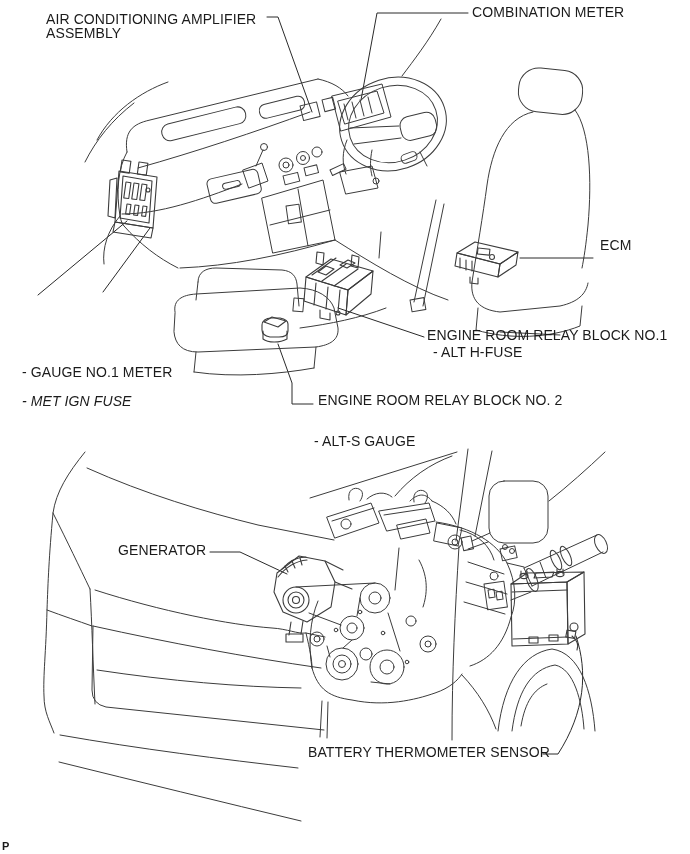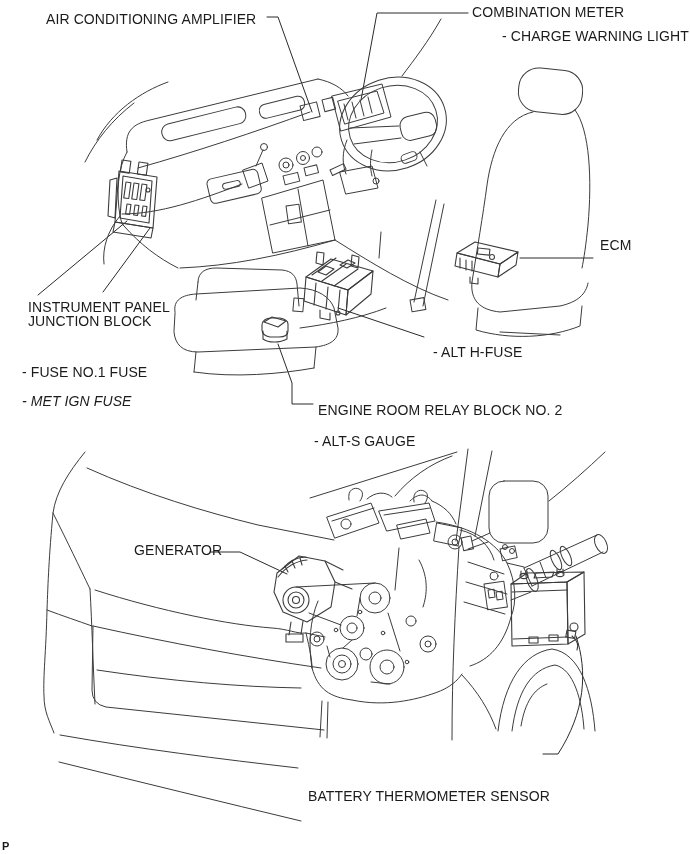--- a/index.html
+++ b/index.html
@@ -307,63 +307,60 @@
 
         <path d="M 498,731 C 504,681 524,653 552,649 C 580,653 592,691 595,731"></path>
         <path d="M 512,731 C 517,692 531,669 555,665 C 574,669 582,701 584,729"></path>
         <path d="M 521,726 C 525,702 534,689 547,684"></path>
       </g>
     </g>
   </svg>
 
   <div class="callout" style="left:46px;top:12px;">
     <div>AIR CONDITIONING AMPLIFIER</div>
+    <div>ASSEMBLY</div>
   </div>
 
   <div class="callout" style="left:472px;top:5px;">
     <div>COMBINATION METER</div>
   </div>
 
-  <div class="callout" style="left:502px;top:29px;">
-    <div>- CHARGE WARNING LIGHT</div>
-  </div>
 
   <div class="callout" style="left:600px;top:238px;">
     <div>ECM</div>
   </div>
 
-  <div class="callout" style="left:28px;top:300px;">
-    <div>INSTRUMENT PANEL</div>
-    <div>JUNCTION BLOCK</div>
-  </div>
 
   <div class="callout" style="left:22px;top:365px;">
-    <div>- FUSE NO.1 FUSE</div>
+    <div>- GAUGE NO.1 METER</div>
   </div>
 
   <div class="callout" style="left:22px;top:394px;font-style:italic;">
     <div>- MET IGN FUSE</div>
   </div>
 
+  <div class="callout" style="left:427px;top:328px;">
+    <div>ENGINE ROOM RELAY BLOCK NO.1</div>
+  </div>
 
   <div class="callout" style="left:433px;top:345px;">
     <div>- ALT H-FUSE</div>
   </div>
 
-  <div class="callout" style="left:318px;top:403px;">
+  <div class="callout" style="left:318px;top:393px;">
     <div>ENGINE ROOM RELAY BLOCK NO. 2</div>
   </div>
 
   <div class="callout" style="left:314px;top:434px;">
     <div>- ALT-S GAUGE</div>
   </div>
 
-  <div class="callout" style="left:134px;top:543px;text-align:center;">
+  <div class="callout" style="left:118px;top:543px;text-align:center;">
     <div>GENERATOR</div>
   </div>
 
-  <div class="callout" style="left:308px;top:789px;">
+  <div class="callout" style="left:308px;top:745px;">
     <div>BATTERY THERMOMETER SENSOR</div>
   </div>
 
   <div class="page-marker" style="left:2px;top:840px;">P</div>
 
 </div>
 
 </body></html>

